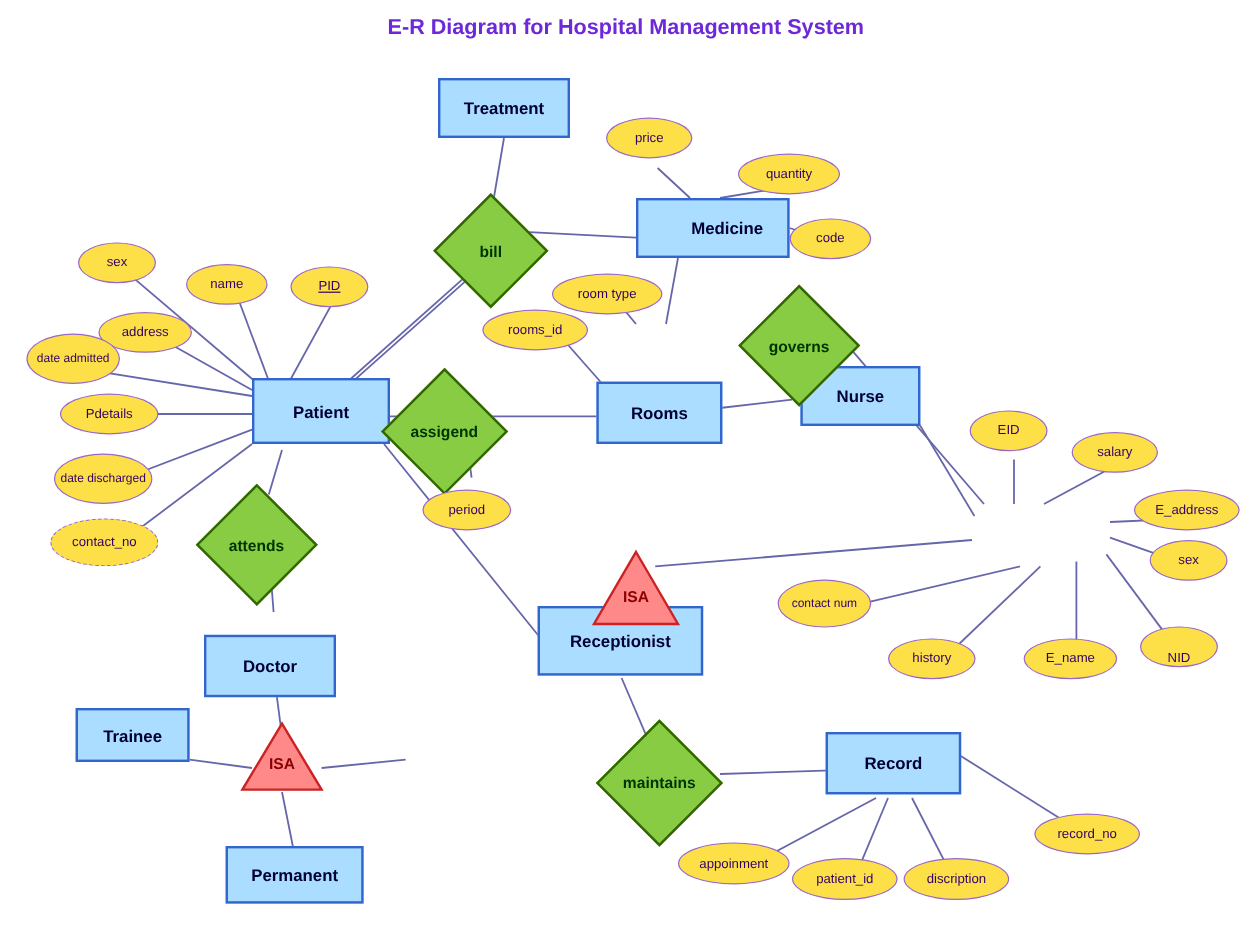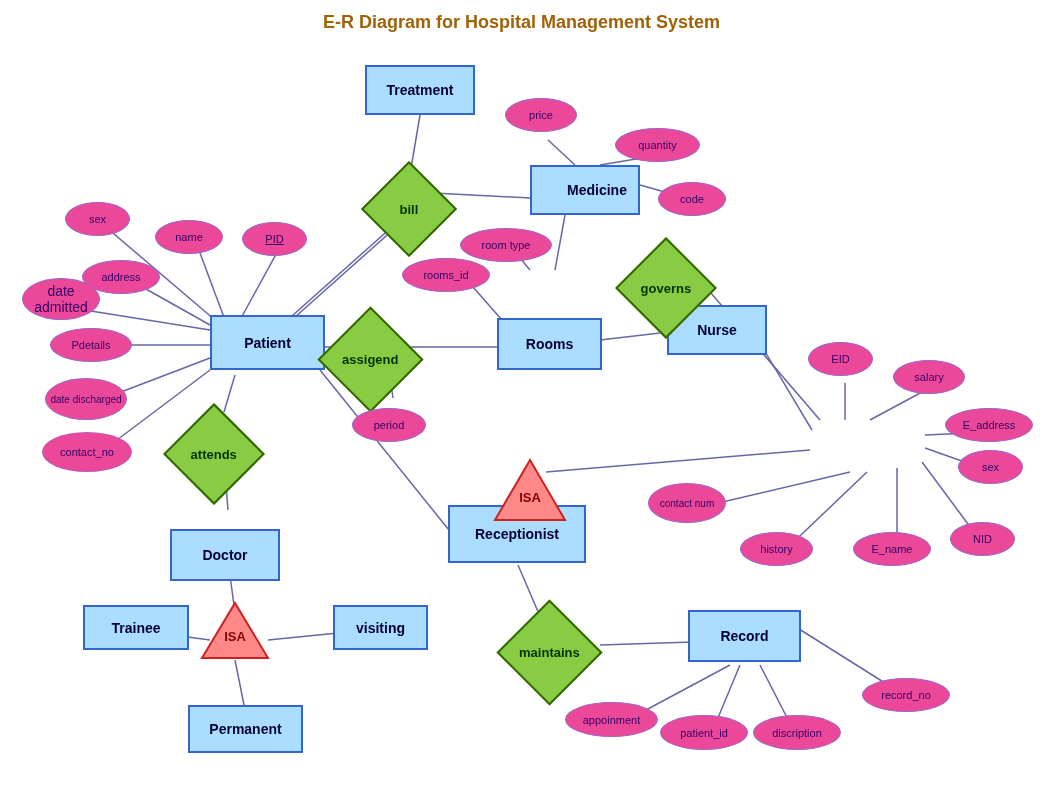--- a/index.html
+++ b/index.html
@@ -11,21 +11,21 @@
       position: absolute;
       background: #aaddff;
       border: 2px solid #3366cc;
       display: flex; align-items: center; justify-content: center;
       font-weight: bold; font-size: 14px; color: #000033;
       text-align: center;
     }
     
     .attribute {
       position: absolute;
-      background: #ec4899;
+      background: #fde047;
       border: 1.5px solid #9966cc;
       border-radius: 50%;
       display: flex; align-items: center; justify-content: center;
       font-size: 11px; color: #330066;
       text-align: center;
     }
     .attribute.weak-attr {
       border: 1.5px dashed #9966cc;
     }
     
@@ -39,21 +39,21 @@
     .relationship span {
       transform: rotate(-45deg);
       font-weight: bold; font-size: 13px; color: #003300;
       white-space: nowrap;
     }
     
     .title {
       position: absolute;
       font-weight: bold;
       font-size: 18px;
-      color: #a16207;
+      color: #6d28d9;
     }
   </style>
 </head>
 <body>
 
 <div id="canvas">
   <svg id="lines" xmlns="http://www.w3.org/2000/svg">
 
     <line x1="420" y1="115" x2="409" y2="180" stroke="#6666aa" stroke-width="1.5"></line>
 
@@ -137,21 +137,21 @@
     <line x1="693" y1="637" x2="693" y2="650" stroke="#6666aa" stroke-width="2"></line>
     <line x1="696" y1="637" x2="696" y2="650" stroke="#6666aa" stroke-width="2"></line>
   </svg>
 
   <div class="title" style="top: 12px; left: 50%; transform: translateX(-50%); white-space: nowrap;">E-R Diagram for Hospital Management System</div>
 
   <div class="entity" style="left: 365px; top: 65px; width: 110px; height: 50px;">
     <span>Treatment</span>
   </div>
 
-  <div class="entity" style="left: 530px; top: 165px; width: 110px; height: 50px; padding-left: 24px;">
+  <div class="entity" style="left: 530px; top: 165px; width: 128px; height: 50px; padding-left: 24px;">
     <span>Medicine</span>
   </div>
 
   <div class="entity" style="left: 210px; top: 315px; width: 115px; height: 55px;">
     <span>Patient</span>
   </div>
 
   <div class="entity" style="left: 497px; top: 318px; width: 105px; height: 52px;">
     <span>Rooms</span>
   </div>
@@ -166,27 +166,24 @@
   </div>
 
   <div class="entity" style="left: 448px; top: 505px; width: 138px; height: 58px;">
     <span>Receptionist</span>
   </div>
 
   <div class="entity" style="left: 688px; top: 610px; width: 113px; height: 52px;">
     <span>Record</span>
   </div>
 
-  <div class="entity" style="left: 63px; top: 605px; width: 106px; height: 45px; margin-left: 20px;">
+  <div class="entity" style="left: 63px; top: 590px; width: 95px; height: 45px;">
     <span>Trainee</span>
   </div>
 
-  <div class="entity" style="left: 333px; top: 605px; width: 95px; height: 45px;">
-    <span>visiting</span>
-  </div>
 
   <div class="entity" style="left: 188px; top: 705px; width: 115px; height: 48px;">
     <span>Permanent</span>
   </div>
 
   <div class="relationship" style="left: 375px; top: 175px; width: 68px; height: 68px;">
     <span>bill</span>
   </div>
 
   <div class="relationship" style="left: 333px; top: 322px; width: 75px; height: 75px;">
@@ -245,21 +242,21 @@
 
   <div class="attribute" style="left: 242px; top: 222px; width: 65px; height: 34px;">
     <span style="text-decoration: underline;">PID</span>
   </div>
 
   <div class="attribute" style="left: 82px; top: 260px; width: 78px; height: 34px;">
     <span>address</span>
   </div>
 
   <div class="attribute" style="left: 22px; top: 278px; width: 78px; height: 42px;">
-    <span style="font-size:14px;">date admitted</span>
+    <span style="font-size:10px;">date admitted</span>
   </div>
 
   <div class="attribute" style="left: 50px; top: 328px; width: 82px; height: 34px;">
     <span>Pdetails</span>
   </div>
 
   <div class="attribute" style="left: 45px; top: 378px; width: 82px; height: 42px;">
     <span style="font-size:10px;">date discharged</span>
   </div>
 
@@ -280,21 +277,21 @@
   </div>
 
   <div class="attribute" style="left: 945px; top: 408px; width: 88px; height: 34px;">
     <span>E_address</span>
   </div>
 
   <div class="attribute" style="left: 958px; top: 450px; width: 65px; height: 34px;">
     <span>sex</span>
   </div>
 
-  <div class="attribute" style="left: 950px; top: 522px; width: 65px; height: 34px;">
+  <div class="attribute" style="left: 950px; top: 522px; width: 65px; height: 34px; align-items: flex-end;">
     <span>NID</span>
   </div>
 
   <div class="attribute" style="left: 853px; top: 532px; width: 78px; height: 34px;">
     <span>E_name</span>
   </div>
 
   <div class="attribute" style="left: 740px; top: 532px; width: 73px; height: 34px;">
     <span>history</span>
   </div>

